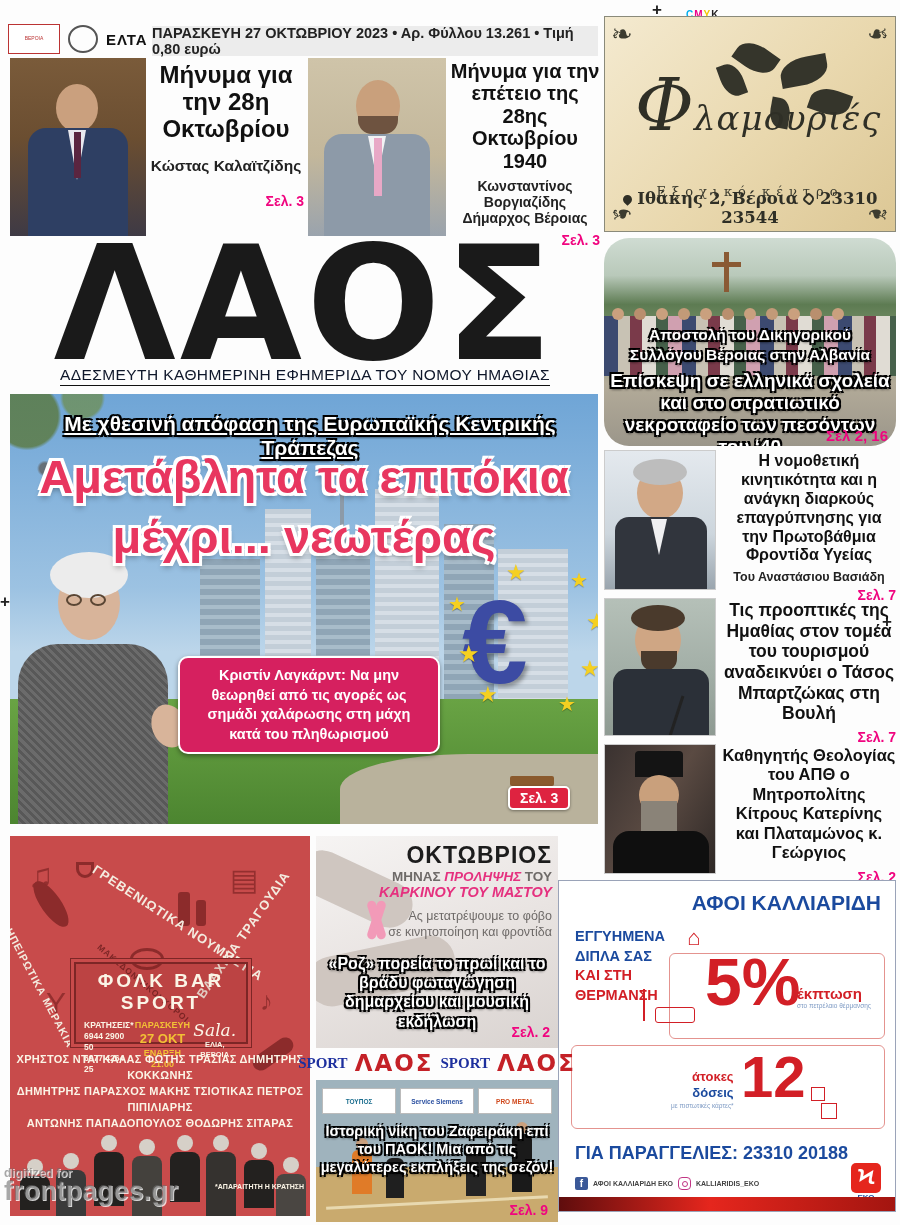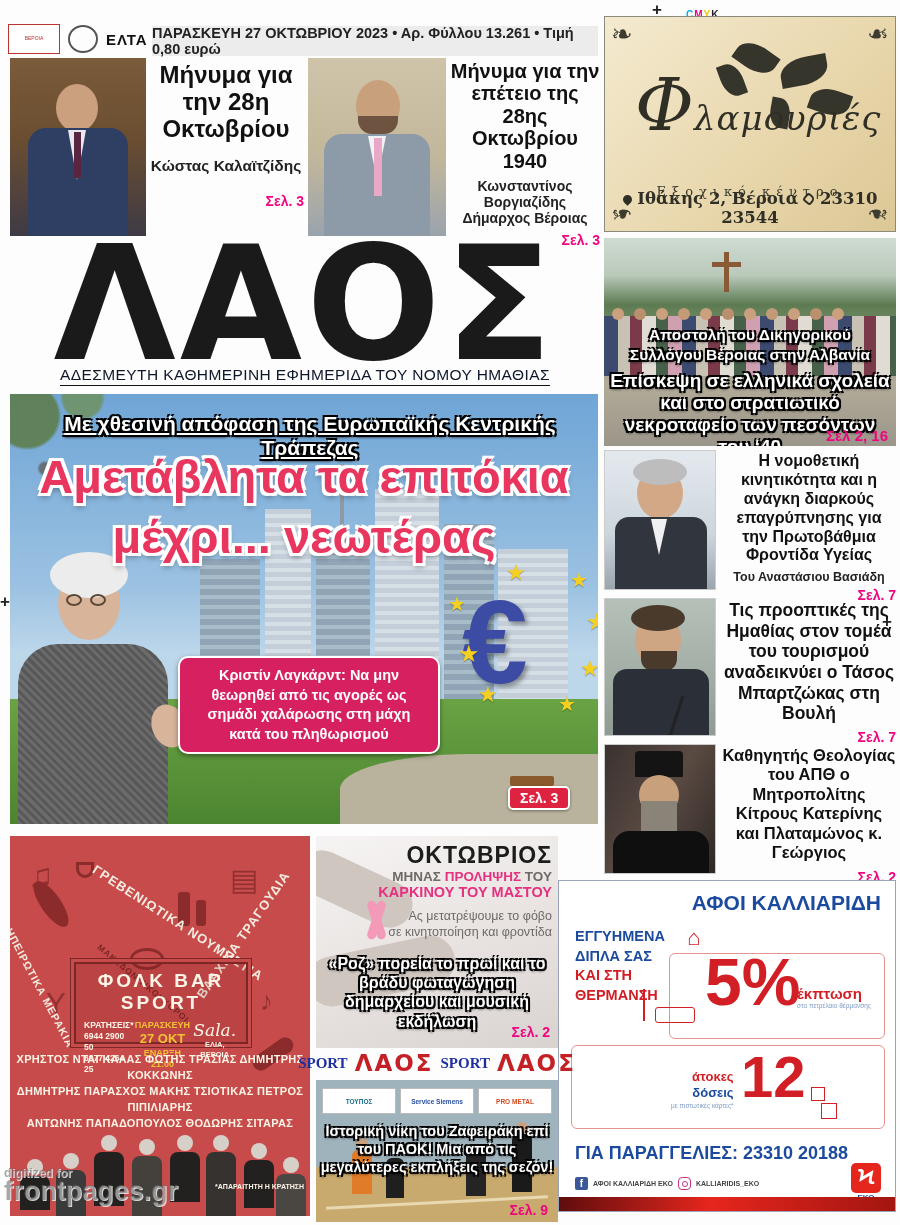--- a/index.html
+++ b/index.html
@@ -95,21 +95,21 @@
   .musician { position:absolute; }
   .musician .mhead { width:16px; height:16px; border-radius:50%; background:#d6d0c8; margin:0 auto; }
   .musician .mbody { width:30px; height:34px; border-radius:8px 8px 0 0; background:#23211f; margin-top:1px; }
 
   
   .pinkstory { background:linear-gradient(160deg,#f6f4f3 0%, #e9e4e2 50%, #d9d3d0 100%); }
   .arm { position:absolute; background:#cfc6c0; border-radius:40px; }
   .ribbon-bar { position:absolute; width:9px; height:40px; background:#f29ab8; border-radius:5px; }
   .pink-month { font-size:23px; font-weight:bold; color:#1c1c1c; letter-spacing:1px; }
   .pink-sub { font-size:13.5px; font-weight:bold; color:#6e6a68; }
-  .pink-hl { color:#e5317f; }
+  .pink-hl { color:#e5317f;font-style:italic; }
   .pink-tag { font-size:12.5px; color:#6e6a68; line-height:1.3; }
 
   
   .sport-label { color:#1d2f9e; font-weight:bold; font-size:15px; font-family:"Liberation Serif", serif; }
   .sport-brand { color:#c42127; font-weight:bold; font-size:23px; letter-spacing:2px; font-family:"DejaVu Sans", sans-serif; }
   .hb-photo { background:#9fb3bd; }
   .hb-bannerrow { position:absolute; top:8px; left:0; right:0; height:26px; display:flex; gap:4px; padding:0 6px; }
   .hb-banner { flex:1; background:#fff; border:1px solid #bbb; font-size:6.5px; font-weight:bold; color:#1a6d8e; display:flex; align-items:center; justify-content:center; overflow:hidden; }
   .hb-floor { position:absolute; left:0; right:0; bottom:0; height:55px; background:#c9aa6e; }
   .hb-line { position:absolute; background:#e8d9b0; }
@@ -230,21 +230,21 @@
 
     <div class="abs kicker outl" style="left:30px; top:18px; width:540px;">Με χθεσινή απόφαση της Ευρωπαϊκής Κεντρικής Τράπεζας</div>
     <div class="abs mainhead" style="left:0px; top:58px; width:588px;">Αμετάβλητα τα επιτόκια</div>
     <div class="abs caption-box" style="left:168px; top:262px; width:262px;">Κριστίν Λαγκάρντ: Να μην θεωρηθεί από τις αγορές ως σημάδι χαλάρωσης στη μάχη κατά του πληθωρισμού</div>
 
     <div class="abs mainhead" style="left:0px; top:118px; width:588px;">μέχρι... νεωτέρας</div>
 
     <div class="abs pagebox" style="left:498px; top:392px;">Σελ. 3</div>
   </div>
 
-  <div class="photo" style="left:604px; top:238px; width:292px; height:208px; background:linear-gradient(#cfdcd2 0%, #b9c9ba 18%, #5d7b52 32%, #78906a 45%, #b3ab99 70%, #9b968a 100%);">
+  <div class="photo" style="left:604px; top:238px; width:292px; height:208px; background:linear-gradient(#cfdcd2 0%, #b9c9ba 18%, #5d7b52 32%, #78906a 45%, #b3ab99 70%, #9b968a 100%);border-radius:25px;">
     <div class="abs" style="left:120px; top:14px; width:5px; height:40px; background:#8a5a34;"></div>
     <div class="abs" style="left:108px; top:24px; width:29px; height:5px; background:#8a5a34;"></div>
     <div class="abs" style="left:0; top:78px; width:292px; height:60px; background:repeating-linear-gradient(90deg,#3c4a70 0 14px,#c8c2b4 14px 26px,#7a3a4a 26px 38px,#e0dcd4 38px 52px,#46604a 52px 64px,#d0a0b0 64px 78px);"></div>
     <div class="abs" style="left:0; top:70px; width:292px; height:18px; display:flex; gap:10px; padding-left:8px;">
       <div class="head-c" style="position:static; width:12px; height:12px; background:#caa07e;"></div>
         <div class="head-c" style="position:static; width:12px; height:12px; background:#b98f6e;"></div>
         <div class="head-c" style="position:static; width:12px; height:12px; background:#caa07e;"></div>
         <div class="head-c" style="position:static; width:12px; height:12px; background:#c29a78;"></div>
         <div class="head-c" style="position:static; width:12px; height:12px; background:#caa07e;"></div>
         <div class="head-c" style="position:static; width:12px; height:12px; background:#b98f6e;"></div>

